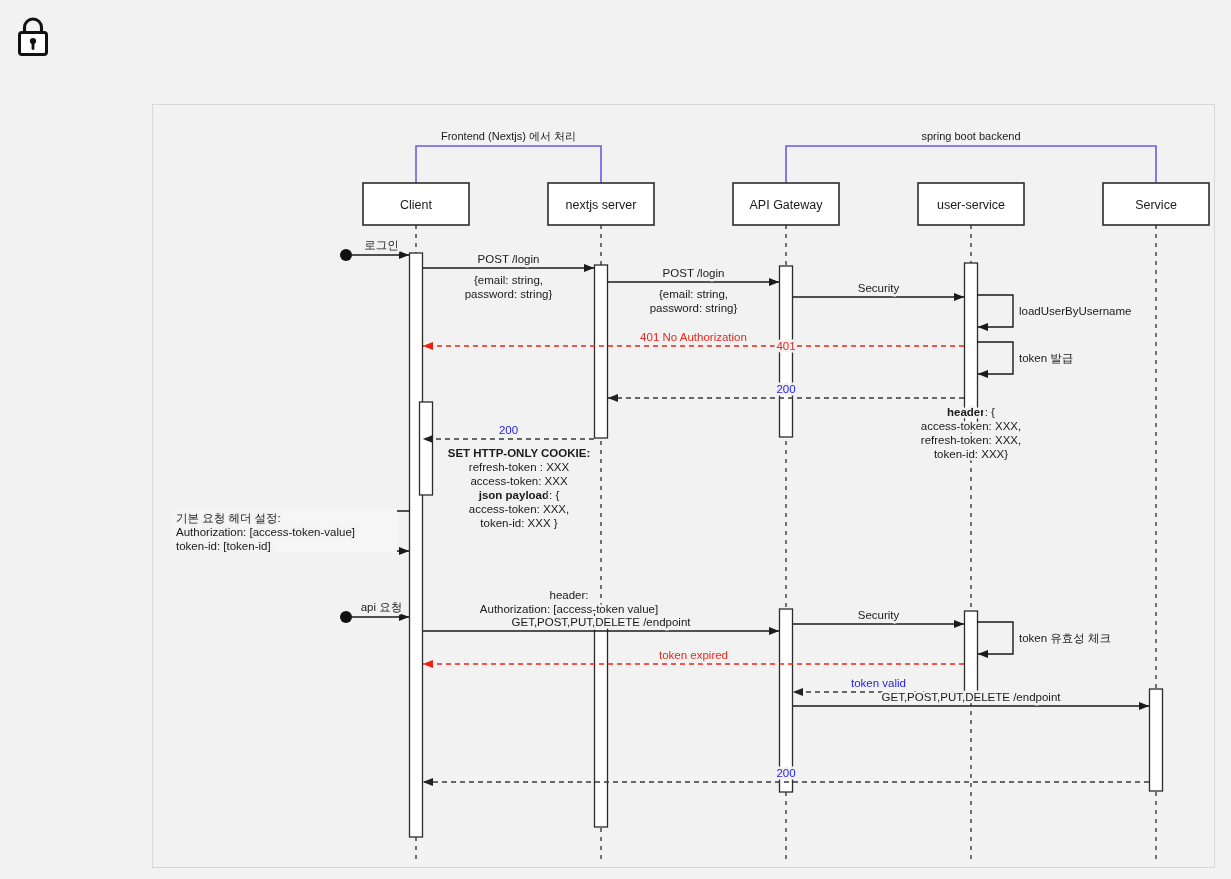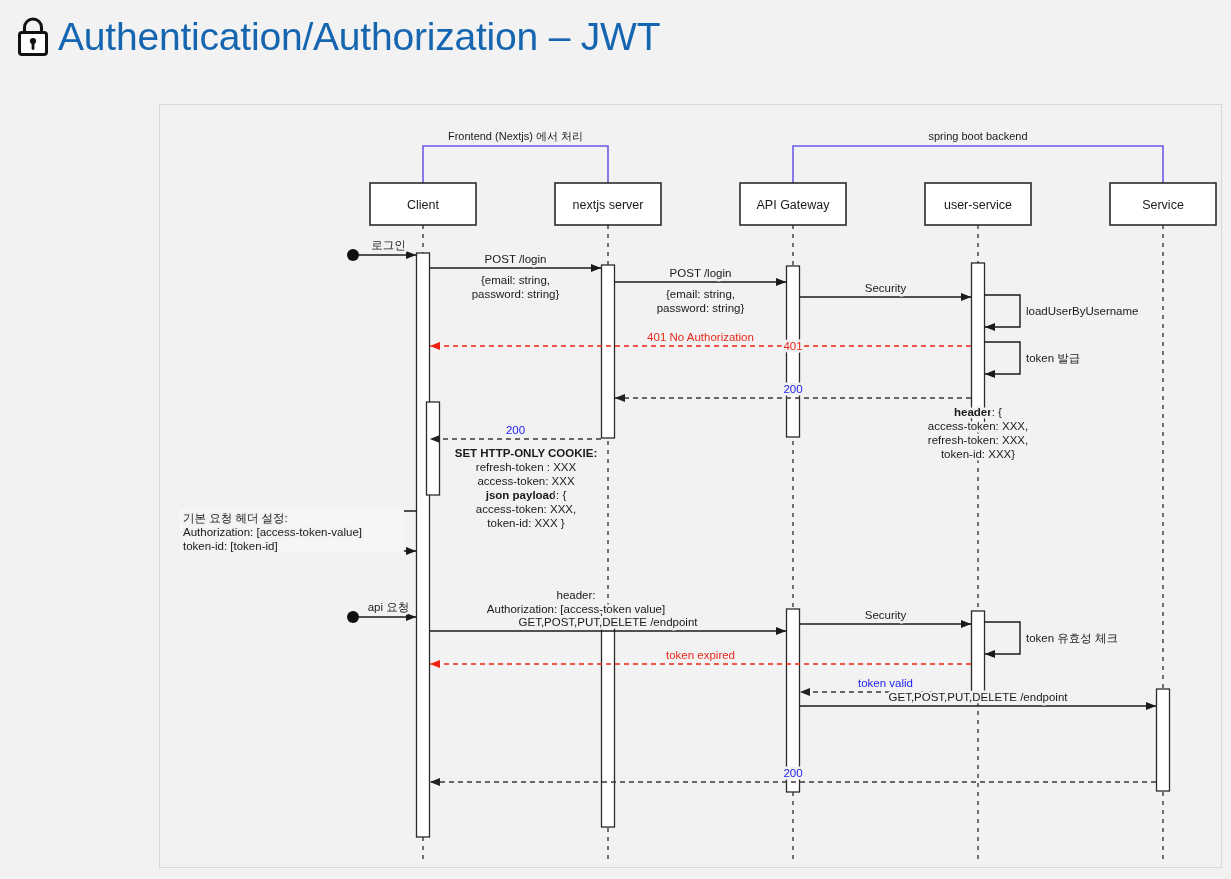--- a/index.html
+++ b/index.html
@@ -19,21 +19,20 @@
     font-size:39px;font-weight:400;color:#1565b0;
     letter-spacing:-0.2px;line-height:1;
     white-space:nowrap;
   }
   #diagram-frame{
     position:absolute;left:152px;top:104px;
     width:1063px;height:764px;
     background:#f2f2f2;
     border:1px solid #d8d8d8;
     box-sizing:border-box;
-    margin-left:7px;
   }
   svg#seq{display:block;}
   .lbl{font-family:"Liberation Sans","DejaVu Sans",sans-serif;font-size:11.5px;fill:#1a1a1a;}
   .lbl-box{font-size:12.5px;}
   .lbl-grp{font-size:11px;}
   .lbl-red{fill:#e8291c;}
   .lbl-blue{fill:#2222ee;}
   .lbl-b{font-weight:bold;}
   .halo{paint-order:stroke fill;stroke:#f2f2f2;stroke-width:5px;stroke-linejoin:round;}
   .ln{stroke:#1a1a1a;stroke-width:1.4;fill:none;}
@@ -48,21 +47,20 @@
 </head>
 <body>
 
 <div id="page-title">
   <svg class="lock" width="38" height="44" viewBox="0 0 38 44">
     <path d="M10.5 19 V13.5 a8.5 8.5 0 0 1 17 0 V19" fill="none" stroke="#111" stroke-width="3.1"></path>
     <rect x="5.5" y="18.5" width="27" height="22" rx="2.5" fill="#fff" stroke="#111" stroke-width="3"></rect>
     <circle cx="19" cy="27" r="3.1" fill="#111"></circle>
     <path d="M19 28.5 L19 34.5" stroke="#111" stroke-width="2.8" stroke-linecap="round"></path>
   </svg>
-  <span class="ttl">Authentication/Authorization – JWT</span>
 </div>
 
 <div id="diagram-frame">
   <svg id="seq" width="1061" height="762" viewBox="152 104 1061 762">
     <defs>
       <marker id="arrH" markerWidth="11" markerHeight="9" refX="10.2" refY="4.5" orient="auto" markerUnits="userSpaceOnUse">
         <path d="M0,0.4 L10.4,4.5 L0,8.6 z" fill="#1a1a1a"></path>
       </marker>
       <marker id="arrHr" markerWidth="11" markerHeight="9" refX="10.2" refY="4.5" orient="auto" markerUnits="userSpaceOnUse">
         <path d="M0,0.4 L10.4,4.5 L0,8.6 z" fill="#ee2211"></path>

